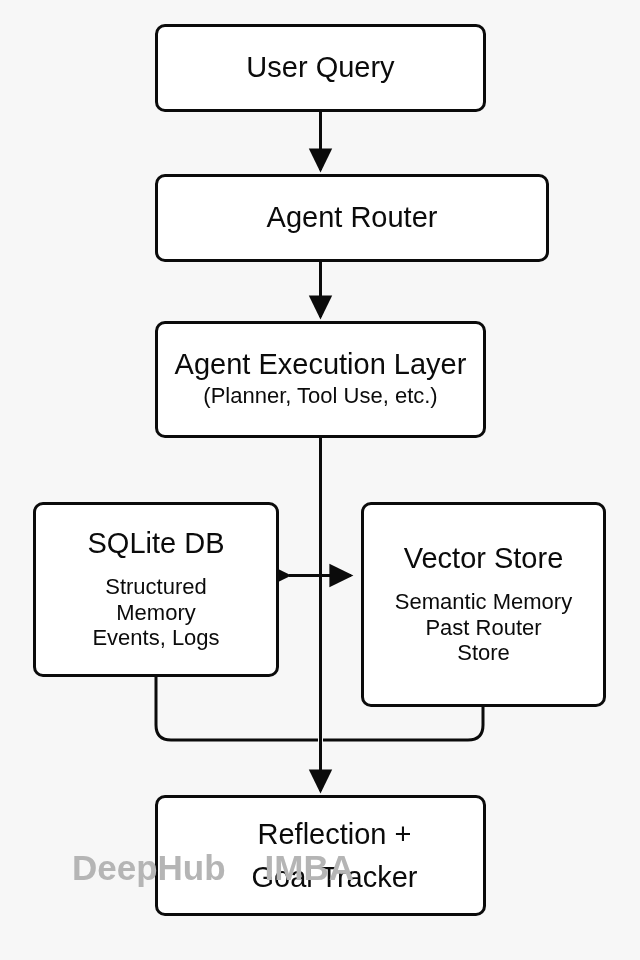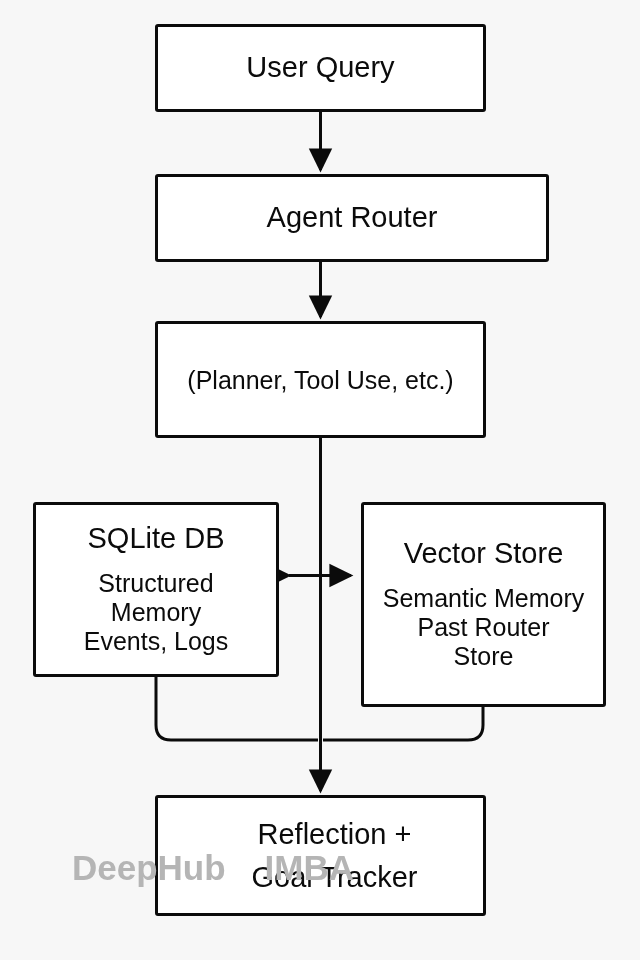--- a/index.html
+++ b/index.html
@@ -24,36 +24,36 @@
     top: 0;
     width: 640px;
     height: 960px;
     pointer-events: none;
   }
   .node {
     position: absolute;
     box-sizing: border-box;
     background: #ffffff;
     border: 3px solid #0b0b0b;
-    border-radius: 3px;
+    border-radius: 10px;
     display: flex;
     flex-direction: column;
     align-items: center;
     justify-content: center;
     text-align: center;
     color: #0b0b0b;
     z-index: 3;
   }
   .node .title {
     font-size: 29px;
     line-height: 1.08;
     white-space: nowrap;
   }
   .node .sub {
-    font-size: 25px;
+    font-size: 22px;
     line-height: 1.16;
     white-space: nowrap;
   }
   
   #node-user-query   { left: 155px; top: 24px;  width: 331px; height: 88px; }
   #node-agent-router { left: 155px; top: 174px; width: 394px; height: 88px; }
   #node-agent-exec   { left: 155px; top: 321px; width: 331px; height: 117px; }
   #node-sqlite       { left: 33px;  top: 502px; width: 246px; height: 175px; }
   #node-vector       { left: 361px; top: 502px; width: 245px; height: 205px; }
   #node-reflection   { left: 155px; top: 795px; width: 331px; height: 121px; padding-left: 28px; }
@@ -123,20 +123,21 @@
 
   <div class="node" id="node-user-query">
     <div class="title">User Query</div>
   </div>
 
   <div class="node" id="node-agent-router">
     <div class="title">Agent Router</div>
   </div>
 
   <div class="node" id="node-agent-exec">
+    <div class="title">Agent Execution Layer</div>
     <div class="sub">(Planner, Tool Use, etc.)</div>
   </div>
 
   <div class="node" id="node-sqlite">
     <div class="title">SQLite DB</div>
     <div class="sub">Structured</div>
     <div class="sub">Memory</div>
     <div class="sub">Events, Logs</div>
   </div>
 

